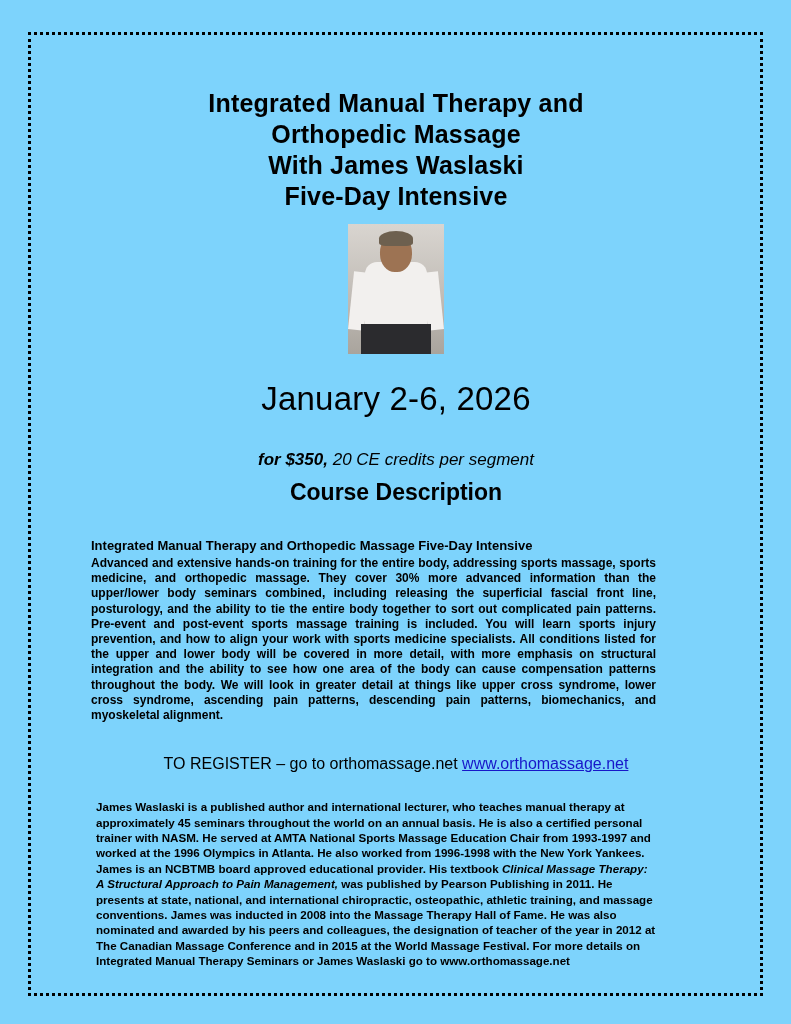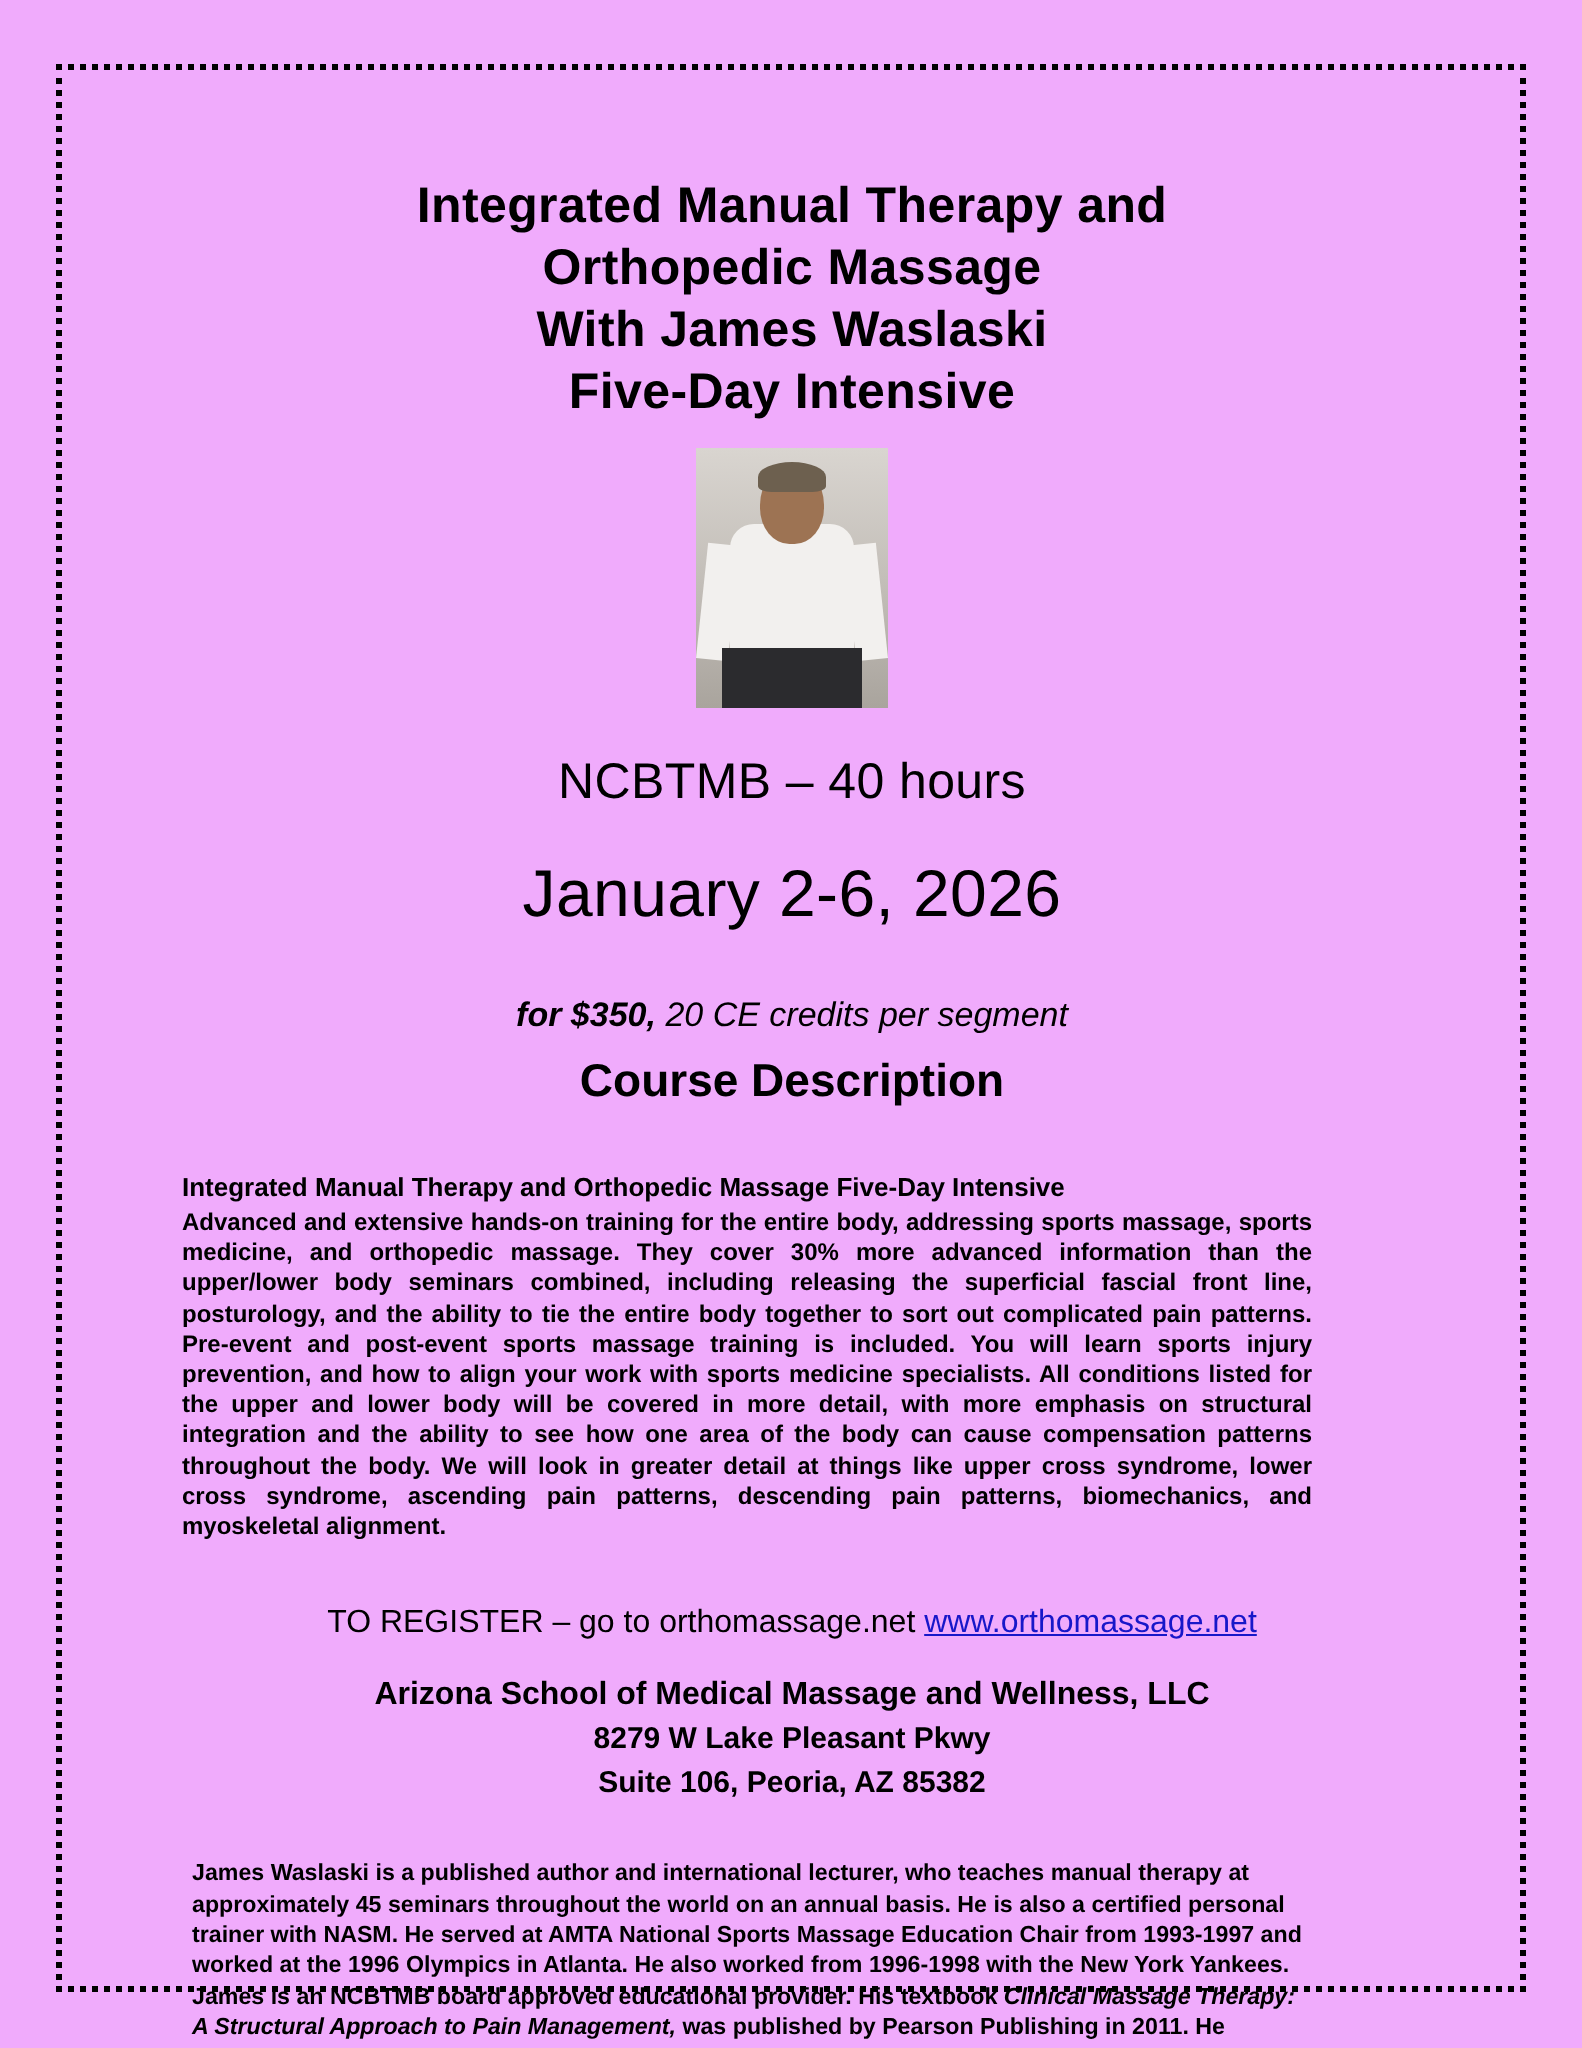--- a/index.html
+++ b/index.html
@@ -12,21 +12,21 @@
     height: 1024px;
     font-family: "Liberation Sans", sans-serif;
     color: #000000;
     overflow: hidden;
   }
   .page {
     position: relative;
     width: 791px;
     height: 1024px;
     box-sizing: border-box;
-    background: #f0abfc;
+    background: #7dd3fc;
     padding-left: 17px;
   }
   
   .border-frame {
     position: absolute;
     left: 28px;
     top: 32px;
     right: 28px;
     bottom: 28px;
     border: 3px dotted #000000;
@@ -225,43 +225,37 @@
         <div class="armR"></div>
         <div class="shirt"></div>
         <div class="collar-l"></div>
         <div class="collar-r"></div>
         <div class="head"></div>
         <div class="hair"></div>
         <div class="pants"></div>
       </div>
     </div>
 
-    <div class="ncbtmb">NCBTMB – 40 hours</div>
     <div class="dateline">January 2-6, 2026</div>
 
     <div class="italic-note">
       <br>
       <span class="bold-price">for $350,</span><span> 20 CE credits per segment</span>
     </div>
 
     <div class="course-desc-heading">Course Description</div>
 
     <div class="body-area">
       <div class="body-heading">Integrated Manual Therapy and Orthopedic Massage Five-Day Intensive</div>
       <div class="body-par">Advanced and extensive hands-on training for the entire body, addressing sports massage, sports medicine, and orthopedic massage.  They cover 30% more advanced information than the upper/lower body seminars combined, including releasing the superficial fascial front line, posturology, and the ability to tie the entire body together to sort out complicated pain patterns. Pre-event and post-event sports massage training is included. You will learn sports injury prevention, and how to align your work with sports medicine specialists.   All conditions listed for the upper and lower body will be covered in more detail, with more emphasis on structural integration and the ability to see how one area of the body can cause compensation patterns throughout the body. We will look in greater detail at things like upper cross syndrome, lower cross syndrome, ascending pain patterns, descending pain patterns, biomechanics, and myoskeletal alignment.</div>
     </div>
 
     <div class="register-line">
       <span>TO REGISTER – go to orthomassage.net </span><a href="#">www.orthomassage.net</a>
     </div>
 
-    <div class="school-block">
-      <div class="school-name">Arizona School of Medical Massage and Wellness, LLC</div>
-      <div class="school-addr">8279 W Lake Pleasant Pkwy</div>
-      <div class="school-addr">Suite 106, Peoria, AZ 85382</div>
-    </div>
 
     <div class="bio">
       <span>James Waslaski is a published author and international lecturer, who teaches manual therapy at approximately 45 seminars throughout the world on an annual basis. He is also a certified personal trainer with NASM. He served at AMTA National Sports Massage Education Chair from 1993-1997 and worked at the 1996 Olympics in Atlanta. He also worked from 1996-1998 with the New York Yankees. James is an NCBTMB board approved educational provider. His textbook </span><em>Clinical Massage Therapy: A Structural Approach to Pain Management,</em><span> was published by Pearson Publishing in 2011. He presents at state, national, and international chiropractic, osteopathic, athletic training, and massage conventions. James was inducted in 2008 into the Massage Therapy Hall of Fame. He was also nominated and awarded by his peers and colleagues, the designation of teacher of the year in 2012 at The Canadian Massage Conference and in 2015 at the World Massage Festival. For more details on Integrated Manual Therapy Seminars or James Waslaski go to www.orthomassage.net</span>
     </div>
 
   </div>
 </div>
 
 </body></html>

